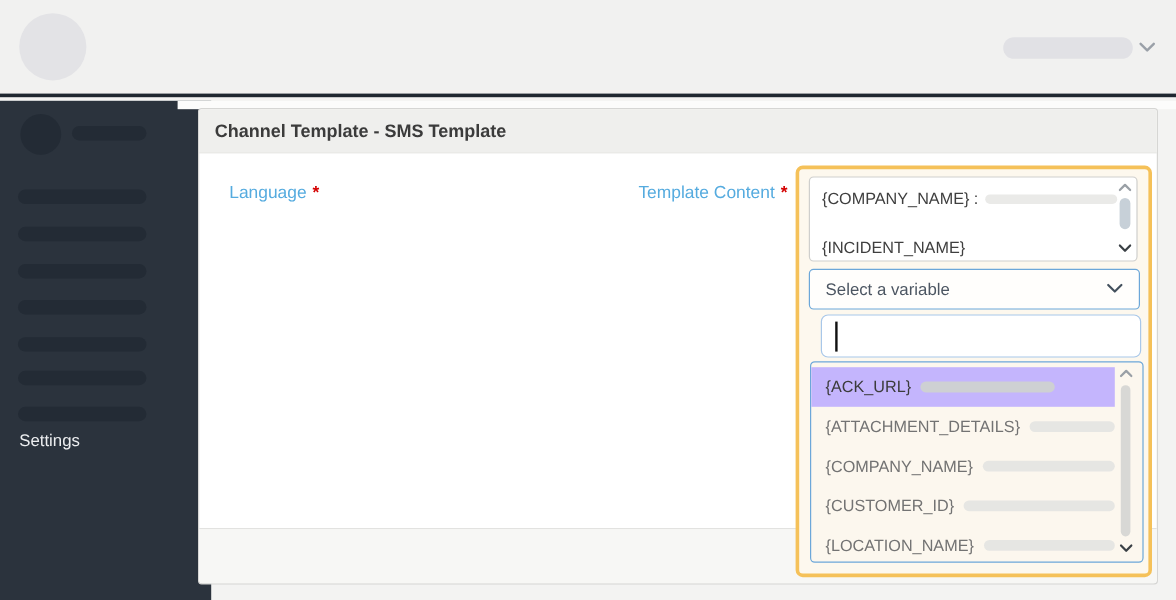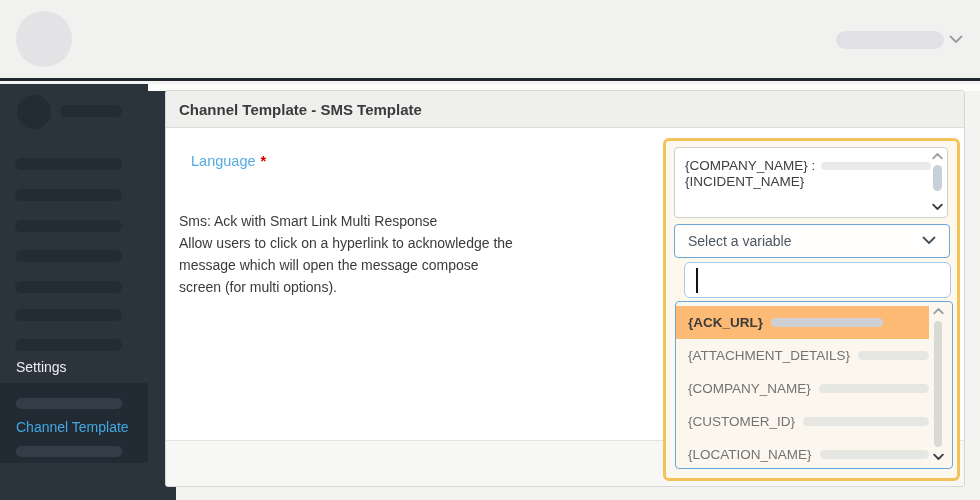--- a/index.html
+++ b/index.html
@@ -51,21 +51,21 @@
   .select-box .sel-chev { position:absolute; right:14px; top:12px; color:#55616d; }
 
   .sms-block { position:absolute; left:13px; top:119px; width:344px; font-size:14px; line-height:22px; color:#3b3b3b; }
   .sms-block p { margin:0; }
 
   
   .var-panel { position:absolute; left:663px; top:138px; width:297px; height:343px; background:#fdf8ee; border:3px solid #f5c159; border-radius:6px; z-index:5; }
 
   .preview { position:absolute; left:8px; top:6px; width:274px; height:71px; background:#fff; border:1px solid #cfcfcd; border-radius:4px; padding:10px 24px 24px 10px; cursor:text; }
   .preview .pline { font-size:13.5px; color:#3f3f3f; white-space:nowrap; }
-  .preview .pline + .pline { margin-top:1px; }
+  .preview .pline + .pline { margin-top:26px; }
   .pill { display:inline-block; height:8px; border-radius:4px; background:#eaeae8; vertical-align:middle; margin-left:6px; width:110px; }
 
   .vscroll { position:absolute; width:12px; }
   .vscroll .thumb { position:absolute; left:1px; border-radius:5px; background:#c7d0d8; width:9px; cursor:pointer; }
   .vscroll .sb-btn { position:absolute; left:0; width:12px; height:10px; cursor:pointer; color:#9aa0a6; }
   .vscroll .sb-btn.dark { color:#3a4045; }
   .preview-scroll { right:3px; top:4px; bottom:4px; }
   .preview-scroll .thumb { top:13px; height:26px; }
   .preview-scroll .up { top:0; }
   .preview-scroll .down { bottom:0; }
@@ -75,21 +75,21 @@
   .vselect .sel-chev { position:absolute; right:13px; top:11px; color:#44515e; }
 
   .vsearch { position:absolute; left:18px; top:121px; width:267px; height:36px; background:#fff; border:1px solid #a8c7e9; border-radius:6px; cursor:text; }
   .caret { position:absolute; left:11px; top:5px; width:2px; height:25px; background:#111; }
 
   .vlist { position:absolute; left:9px; top:160px; width:278px; height:168px; background:#fcf7ee; border:1px solid #6ca7d9; border-radius:4px; overflow:hidden; }
   .vlist .rows { position:absolute; left:0; top:4px; right:0; }
   .opt-row { width:253px; height:33px; display:flex; align-items:center; padding-left:12px; cursor:pointer; }
   .opt-row .opt-label { font-size:13.5px; color:#737373; white-space:nowrap; }
   .opt-row .opt-pill { height:9px; border-radius:5px; background:#e6e6e3; margin-left:8px; }
-  .opt-row.sel { background:#fdba74;font-weight:bold; }
+  .opt-row.sel { background:#c4b5fd; }
   .opt-row.sel .opt-label { color:#3b3b3b; }
   .opt-row.sel .opt-pill { background:#ced0d3; }
   .opt-row:nth-child(1) .opt-pill { width:112px; }
   .opt-row:nth-child(2) .opt-pill { width:72px; }
   .opt-row:nth-child(3) .opt-pill { width:130px; }
   .opt-row:nth-child(4) .opt-pill { width:145px; }
   .opt-row:nth-child(5) .opt-pill { width:120px; }
   .list-scroll { right:7px; top:5px; bottom:5px; }
   .list-scroll .thumb { top:14px; height:126px; background:#d8d8d5; width:8px; }
   .list-scroll .up { top:0; }
@@ -116,44 +116,38 @@
     <div class="sb-circle"></div>
     <div class="sb-bar b0"></div>
     <div class="sb-bar b1"></div>
     <div class="sb-bar b2"></div>
     <div class="sb-bar b3"></div>
     <div class="sb-bar b4"></div>
     <div class="sb-bar b5"></div>
     <div class="sb-bar b6"></div>
     <div class="sb-bar b7"></div>
     <div class="sb-settings">Settings</div>
-    <div class="sb-sub">
-      <div class="sub-bar s1"></div>
-      <div class="sb-link">Channel Template</div>
-      <div class="sub-bar s2"></div>
-    </div>
   </div>
 
   <div class="white-strip"></div>
 
   <div class="card">
     <div class="card-header">
       <div class="card-title">Channel Template - SMS Template</div>
     </div>
 
     <div class="field-label lang-label">
       <span>Language</span><span class="req">*</span>
     </div>
 
 
-
-    <div class="sms-block">
-      <p>Sms: Ack with Smart Link Multi Response</p>
-      <p>Allow users to click on a hyperlink to acknowledge the message which will open the message compose screen (for multi options).</p>
-    </div>
+    <div class="field-label tc-label">
+      <span>Template Content</span><span class="req">*</span>
+    </div>
+
 
     <div class="card-footer"></div>
   </div>
 
   <div class="var-panel">
 
     <div class="preview">
       <div class="pline">
         <span>{COMPANY_NAME} :</span><span class="pill"></span>
       </div>

